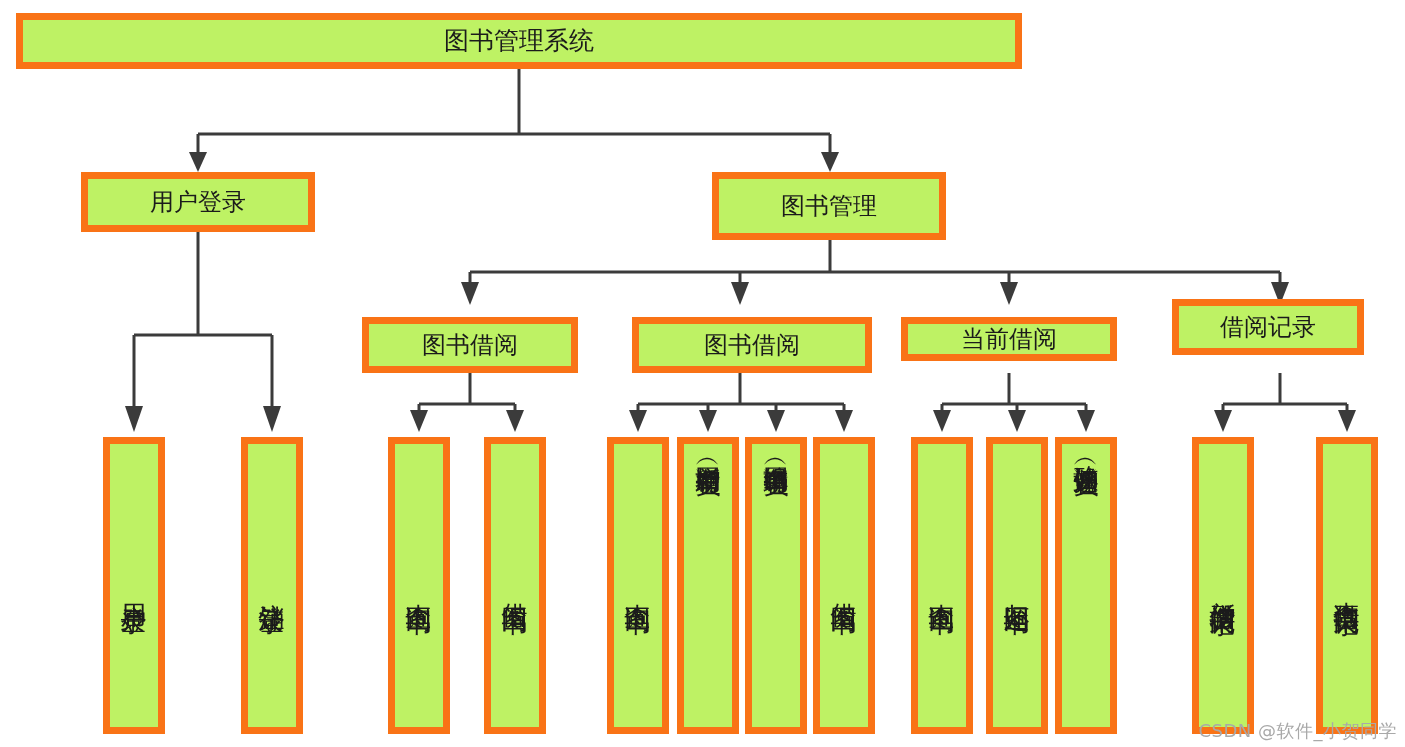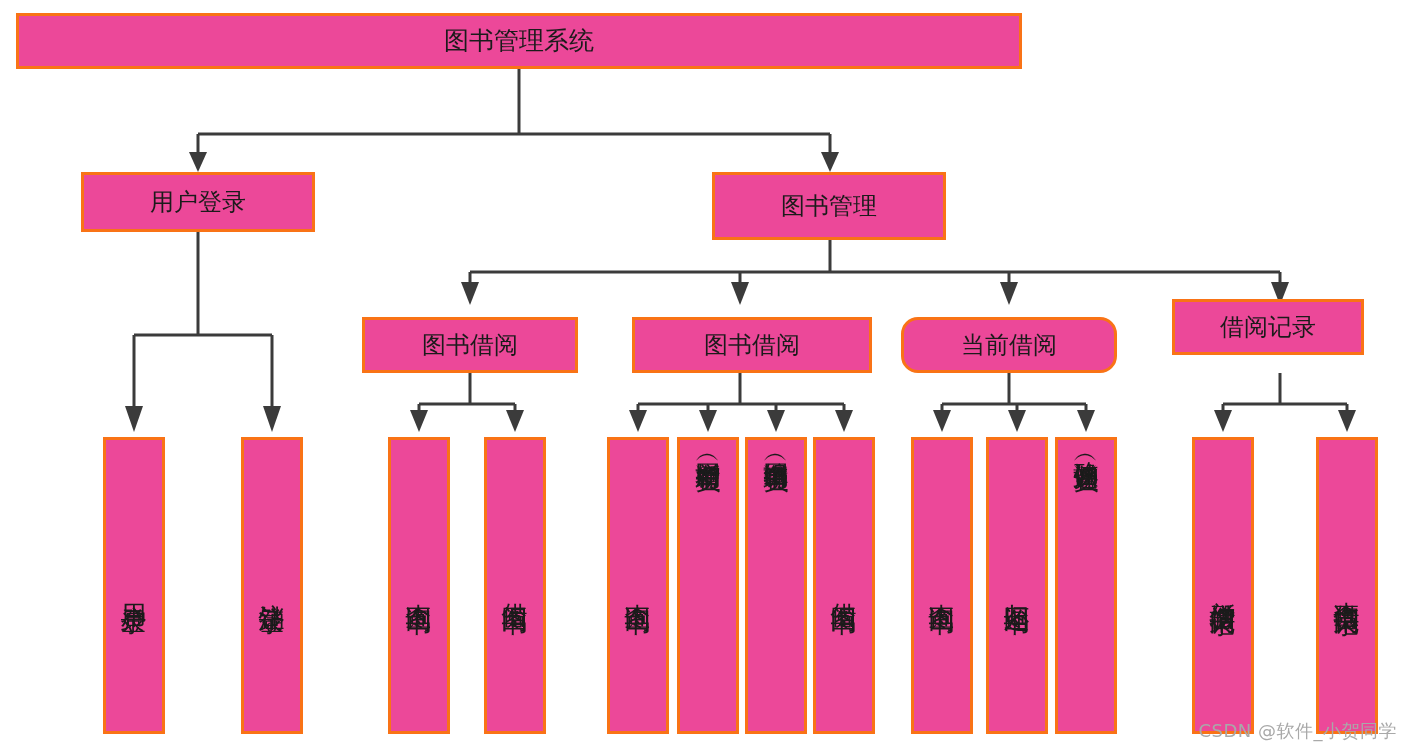--- a/index.html
+++ b/index.html
@@ -17,22 +17,22 @@
   #diagram-root {
     position: absolute;
     left: 0;
     top: 0;
     width: 1405px;
     height: 747px;
   }
   .node-box {
     position: absolute;
     box-sizing: border-box;
-    border: 3px solid #f97316;
-    background: #ec4899;
+    border: 7px solid #f97316;
+    background: #bef264;
     display: flex;
     align-items: center;
     justify-content: center;
     overflow: hidden;
   }
   .node-label {
     color: #1b1b1b;
     text-align: center;
     line-height: 1.18;
     white-space: nowrap;
@@ -174,21 +174,21 @@
   <div class="node-box" style="left:712px; top:172px; width:234px; height:68px;">
     <span class="node-label h-label">图书管理</span>
   </div>
 
   <div class="node-box" style="left:362px; top:317px; width:216px; height:56px;">
     <span class="node-label h-label">图书借阅</span>
   </div>
   <div class="node-box" style="left:632px; top:317px; width:240px; height:56px;">
     <span class="node-label h-label">图书借阅</span>
   </div>
-  <div class="node-box" style="left:901px; top:317px; width:216px; height:56px;border-radius:17px;">
+  <div class="node-box" style="left:901px; top:317px; width:216px; height:44px;">
     <span class="node-label h-label">当前借阅</span>
   </div>
   <div class="node-box" style="left:1172px; top:299px; width:192px; height:56px;">
     <span class="node-label h-label">借阅记录</span>
   </div>
 
   <div class="node-box leaf-box" style="left:103px; top:437px; width:62px; height:297px;">
     <span class="node-label v-label">用户登录</span>
   </div>
   <div class="node-box leaf-box" style="left:241px; top:437px; width:62px; height:297px;">

